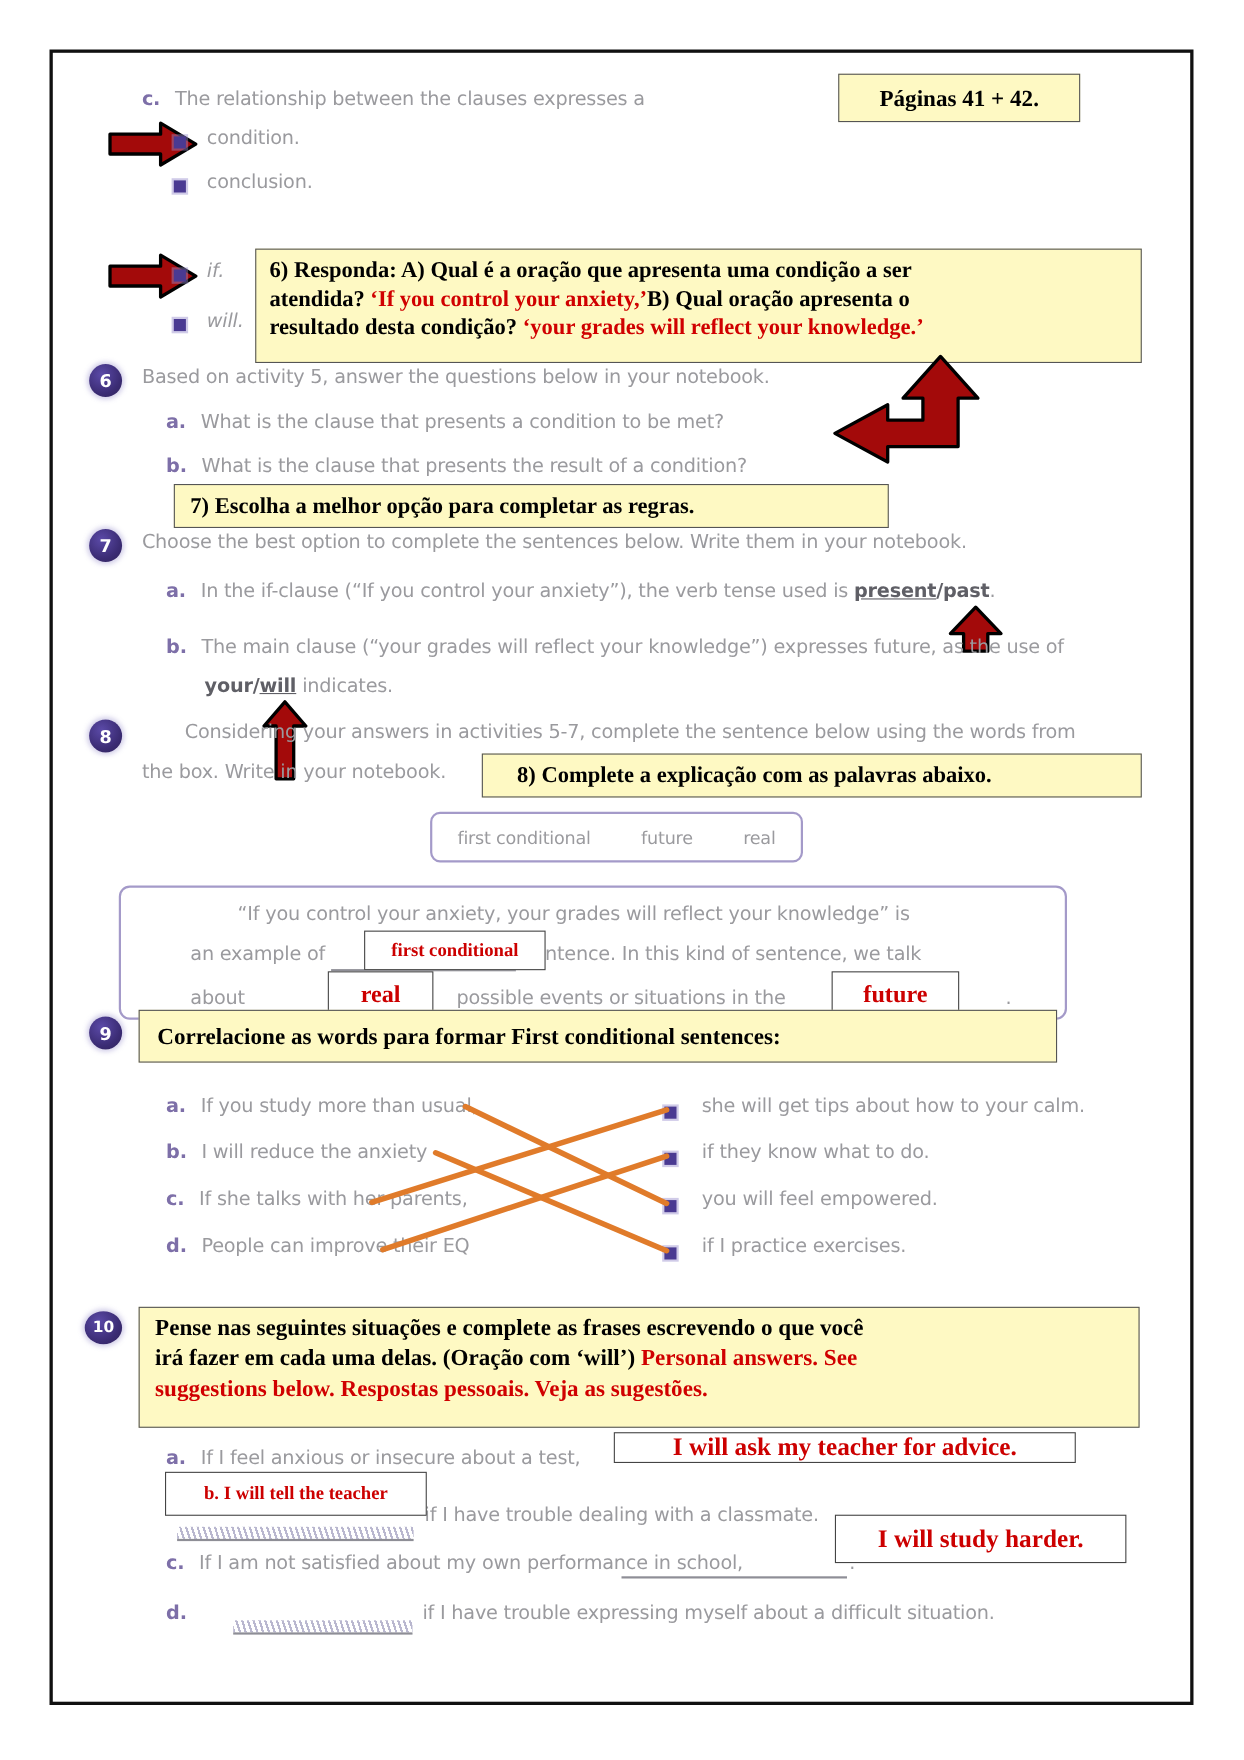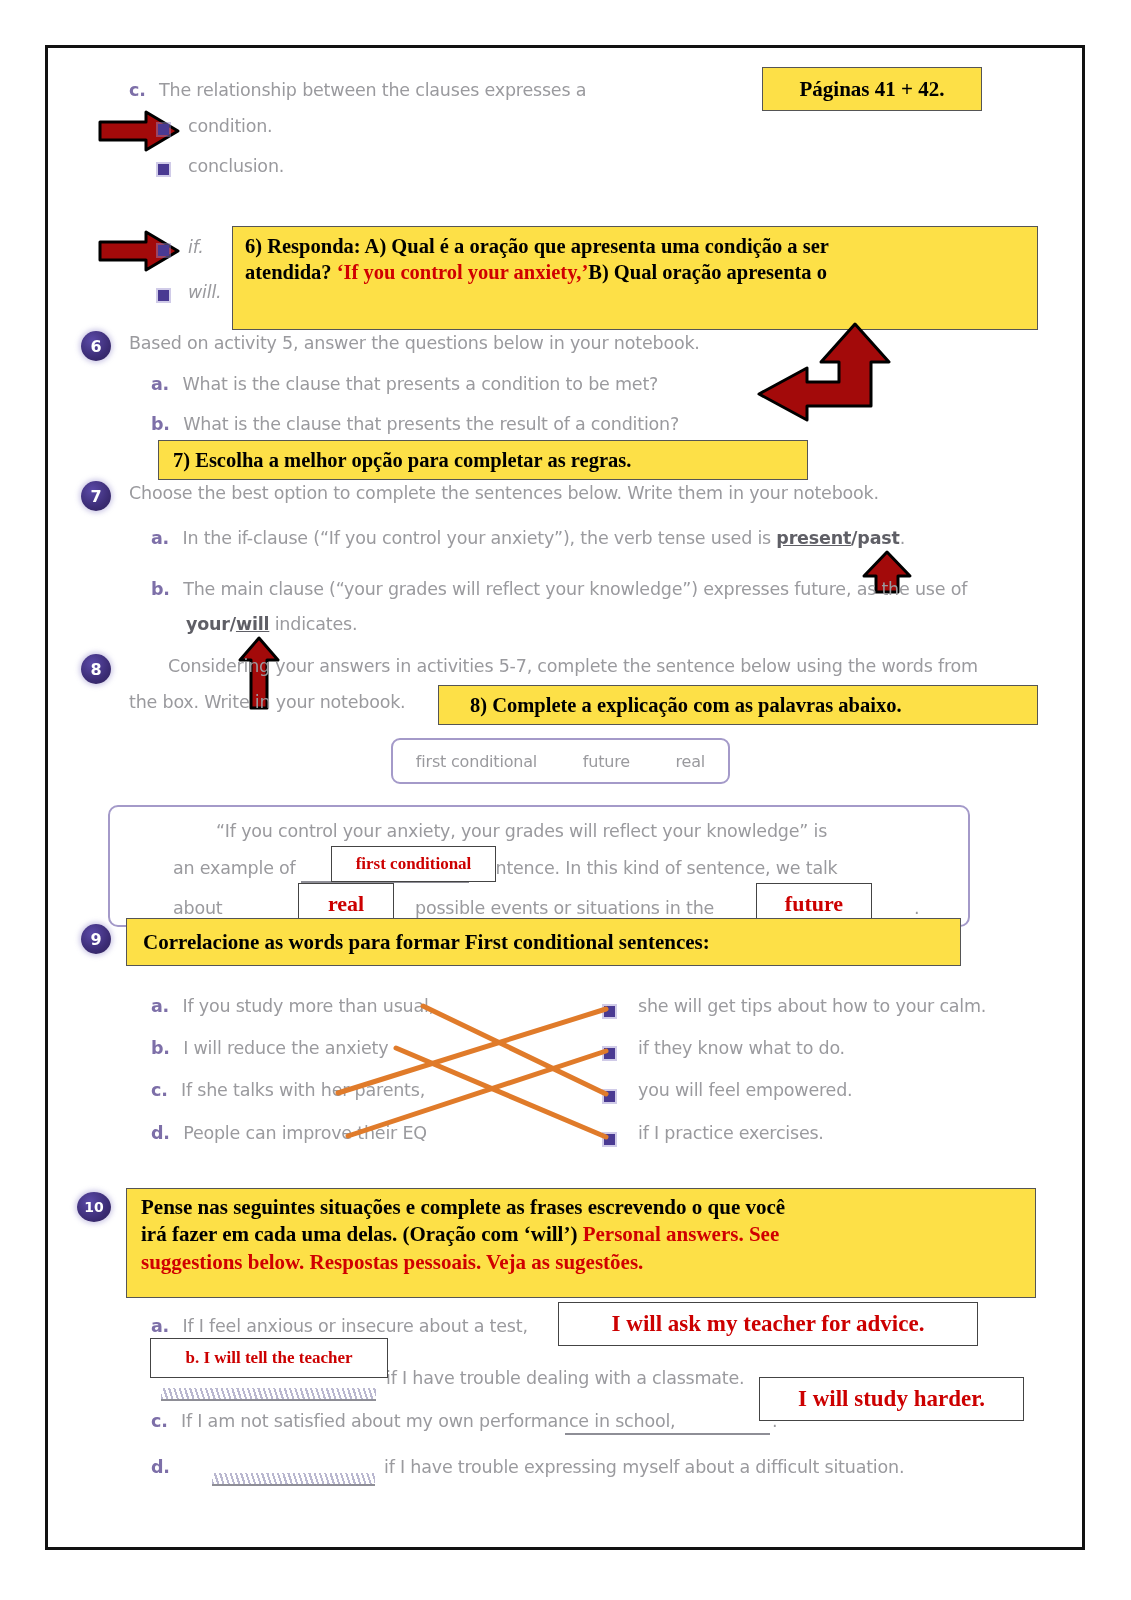--- a/index.html
+++ b/index.html
@@ -60,21 +60,21 @@
     background: #fff;
     display: flex; align-items: center; justify-content: space-around;
   }
   .bigbox {
     border: 2px solid #a49ac9; border-radius: 10px;
     background: #fff;
   }
 
   
   .ann {
-    background: #fde047;
+    background: #fef9c3;
     border: 1.6px solid #555;
     font-family: "Liberation Serif", serif;
     font-weight: 700;
     color: #000;
     box-sizing: border-box;
   }
   .ann .red { color: #d00000; }
 
   
   .chip {
@@ -130,20 +130,23 @@
   <div class="abs sqb" style="left:110px; top:197px;"></div>
   <div class="abs tb" style="left:140px; top:189px;"><i>if.</i></div>
 
   <div class="abs sqb" style="left:110px; top:242px;"></div>
   <div class="abs tb" style="left:140px; top:234px;"><i>will.</i></div>
 
   <div class="abs ann" style="left:184px; top:178px; width:806px; height:104px; padding:6px 12px 0 12px; font-size:20.5px; line-height:1.28;">
     <div>6) Responda: A) Qual é a oração que apresenta uma condição a ser</div>
     <div>
       <span>atendida? </span><span class="red">‘If you control your anxiety,’</span><span>B) Qual oração apresenta o</span>
+    </div>
+    <div>
+      <span>resultado desta condição? </span><span class="red">‘your grades will reflect your knowledge.’</span>
     </div>
   </div>
 
   <div class="abs badge" style="left:33px; top:283px;">6</div>
   <div class="abs tb" style="left:81px; top:285px;">Based on activity 5, answer the questions below in your notebook.</div>
 
   <div class="abs tb" style="left:103px; top:326px;">
     <span class="lbl">a.</span>
     <span style="margin-left:8px;">What is the clause that presents a condition to be met?</span>
   </div>
@@ -270,21 +273,21 @@
     <div>
       <span>irá fazer em cada uma delas. (Oração com ‘will’) </span><span class="red">Personal answers. See</span>
     </div>
     <div class="red">suggestions below. Respostas pessoais. Veja as sugestões.</div>
   </div>
 
   <div class="abs tb" style="left:103px; top:1268px;">
     <span class="lbl">a.</span>
     <span style="margin-left:8px;">If I feel anxious or insecure about a test,</span>
   </div>
-  <div class="abs chip" style="left:510px; top:1254px; width:420px; height:44px; font-size:23px;">I will ask my teacher for advice.</div>
+  <div class="abs chip" style="left:510px; top:1254px; width:420px; height:28px; font-size:23px;">I will ask my teacher for advice.</div>
 
   <div class="abs blank hatch" style="left:113px; top:1340px; width:215px; height:11px;"></div>
   <div class="abs tb" style="left:338px; top:1320px;">if I have trouble dealing with a classmate.</div>
   <div class="abs chip" style="left:102px; top:1290px; width:238px; height:40px; font-size:17px;">b. I will tell the teacher</div>
 
   <div class="abs tb" style="left:103px; top:1363px;">
     <span class="lbl">c.</span>
     <span style="margin-left:8px;">If I am not satisfied about my own performance in school,</span>
   </div>
   <div class="abs blank" style="left:517px; top:1384px; width:205px; height:1px;"></div>

